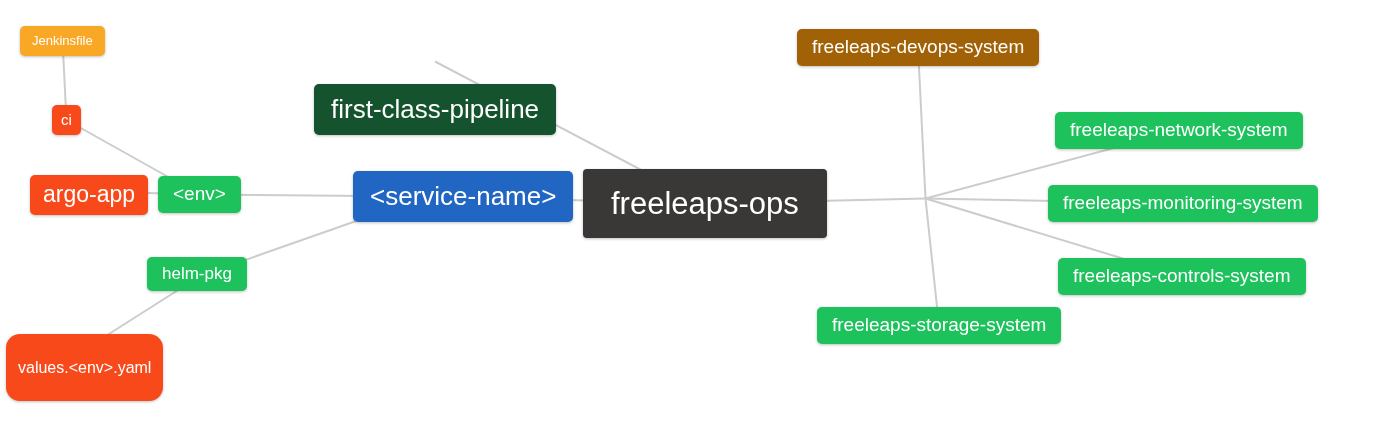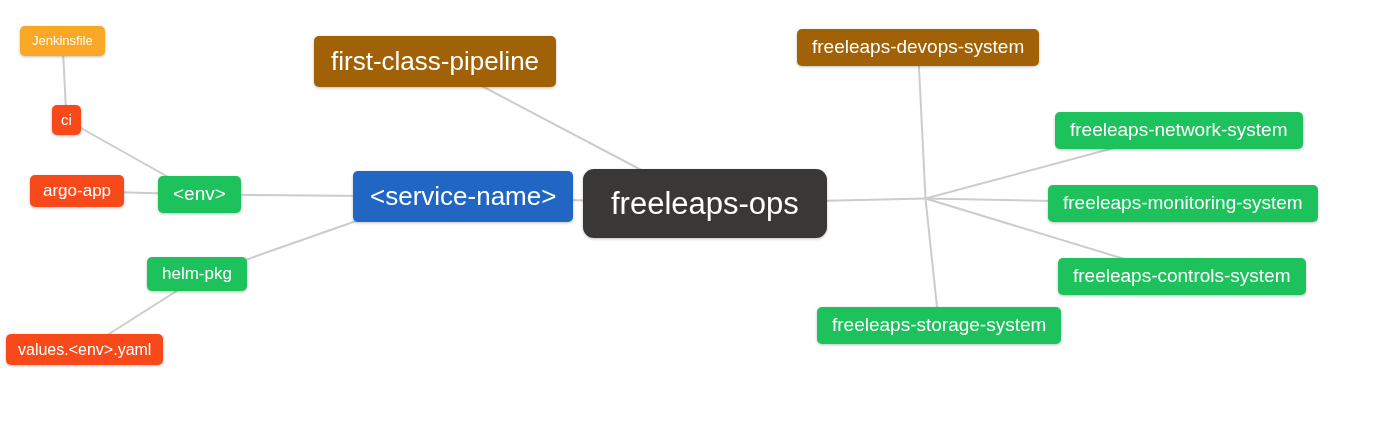--- a/index.html
+++ b/index.html
@@ -29,36 +29,36 @@
     color: #ffffff;
     border-radius: 5px;
     white-space: nowrap;
     line-height: 1.2;
     box-shadow: 0 1px 3px rgba(0,0,0,0.25);
     cursor: default;
     box-sizing: border-box;
     text-align: center;
   }
   
-  #n-freeleaps-ops        { left: 583px; top: 169px; font-size: 31px; padding: 16px 28px; border-radius: 11px; }
+  #n-freeleaps-ops        { left: 583px; top: 169px; font-size: 31px; padding: 16px 28px; border-radius: 4px; }
   
   #n-first-class-pipeline { left: 314px; top: 36px;  font-size: 26px; padding: 10px 17px; }
   #n-service-name         { left: 316px; top: 171px; font-size: 26px; padding: 10px 17px; margin-left: 37px; }
   #n-manifests            { left: 852px; top: 173px; font-size: 26px; padding: 10px 18px; }
   
   #n-env                  { left: 158px; top: 176px; font-size: 19px; padding: 7px 15px; }
   #n-helm-pkg             { left: 147px; top: 257px; font-size: 17px; padding: 7px 15px; }
   #n-devops               { left: 797px; top: 29px;  font-size: 19px; padding: 7px 15px; }
   #n-network              { left: 1055px; top: 112px; font-size: 19px; padding: 7px 15px; }
   #n-monitoring           { left: 1048px; top: 185px; font-size: 19px; padding: 7px 15px; }
   #n-controls             { left: 1058px; top: 258px; font-size: 19px; padding: 7px 15px; }
   #n-storage              { left: 817px; top: 307px; font-size: 19px; padding: 7px 15px; }
   
-  #n-argo-app             { left: 30px;  top: 175px; font-size: 17px; padding: 6px 13px; }
-  #n-values-env-yaml      { left: 6px;   top: 334px; font-size: 16px; padding: 6px 12px; }
+  #n-argo-app             { left: 30px;  top: 175px; font-size: 23px; padding: 6px 13px; }
+  #n-values-env-yaml      { left: 6px;   top: 334px; font-size: 16px; padding: 24px 12px; border-radius: 14px; }
   #n-ci                   { left: 52px;  top: 105px; font-size: 15px; padding: 6px 9px;  }
   #n-jenkinsfile          { left: 20px;  top: 26px;  font-size: 13px; padding: 7px 12px; }
 </style>
 </head>
 <body>
 
 <div id="canvas">
   <svg id="edges">
       <line x1="62.5" y1="41" x2="66.5" y2="120" stroke="#CCCCCC" stroke-width="2"></line>
       <line x1="66.5" y1="120" x2="199.5" y2="194.5" stroke="#CCCCCC" stroke-width="2"></line>
@@ -73,21 +73,21 @@
       <line x1="925.5" y1="198.5" x2="1179" y2="130.5" stroke="#CCCCCC" stroke-width="2"></line>
       <line x1="925.5" y1="198.5" x2="1183" y2="203.5" stroke="#CCCCCC" stroke-width="2"></line>
       <line x1="925.5" y1="198.5" x2="1182" y2="276.5" stroke="#CCCCCC" stroke-width="2"></line>
       <line x1="925.5" y1="198.5" x2="939" y2="325.5" stroke="#CCCCCC" stroke-width="2"></line>
     </svg>
 
   <div class="node" id="n-jenkinsfile" style="background-color: rgb(249, 168, 38);">Jenkinsfile</div>
   <div class="node" id="n-ci" style="background-color: rgb(248, 73, 26);">ci</div>
   <div class="node" id="n-argo-app" style="background-color: rgb(248, 73, 26);">argo-app</div>
   <div class="node" id="n-env" style="background-color: rgb(29, 194, 92);">&lt;env&gt;</div>
-  <div class="node" id="n-first-class-pipeline" style="background-color: #a16207;">first-class-pipeline</div>
+  <div class="node" id="n-first-class-pipeline" style="background-color: #14532d; margin-top: 48px;">first-class-pipeline</div>
   <div class="node" id="n-service-name" style="background-color: rgb(33, 102, 194);">&lt;service-name&gt;</div>
   <div class="node" id="n-freeleaps-ops" style="background-color: rgb(58, 55, 55);">freeleaps-ops</div>
   <div class="node" id="n-helm-pkg" style="background-color: rgb(29, 194, 92);">helm-pkg</div>
   <div class="node" id="n-values-env-yaml" style="background-color: rgb(248, 73, 26);">values.&lt;env&gt;.yaml</div>
   <div class="node" id="n-devops" style="background-color: #a16207;">freeleaps-devops-system</div>
   <div class="node" id="n-network" style="background-color: rgb(29, 194, 92);">freeleaps-network-system</div>
   <div class="node" id="n-monitoring" style="background-color: rgb(29, 194, 92);">freeleaps-monitoring-system</div>
   <div class="node" id="n-controls" style="background-color: rgb(29, 194, 92);">freeleaps-controls-system</div>
   <div class="node" id="n-storage" style="background-color: rgb(29, 194, 92);">freeleaps-storage-system</div>
 </div>

